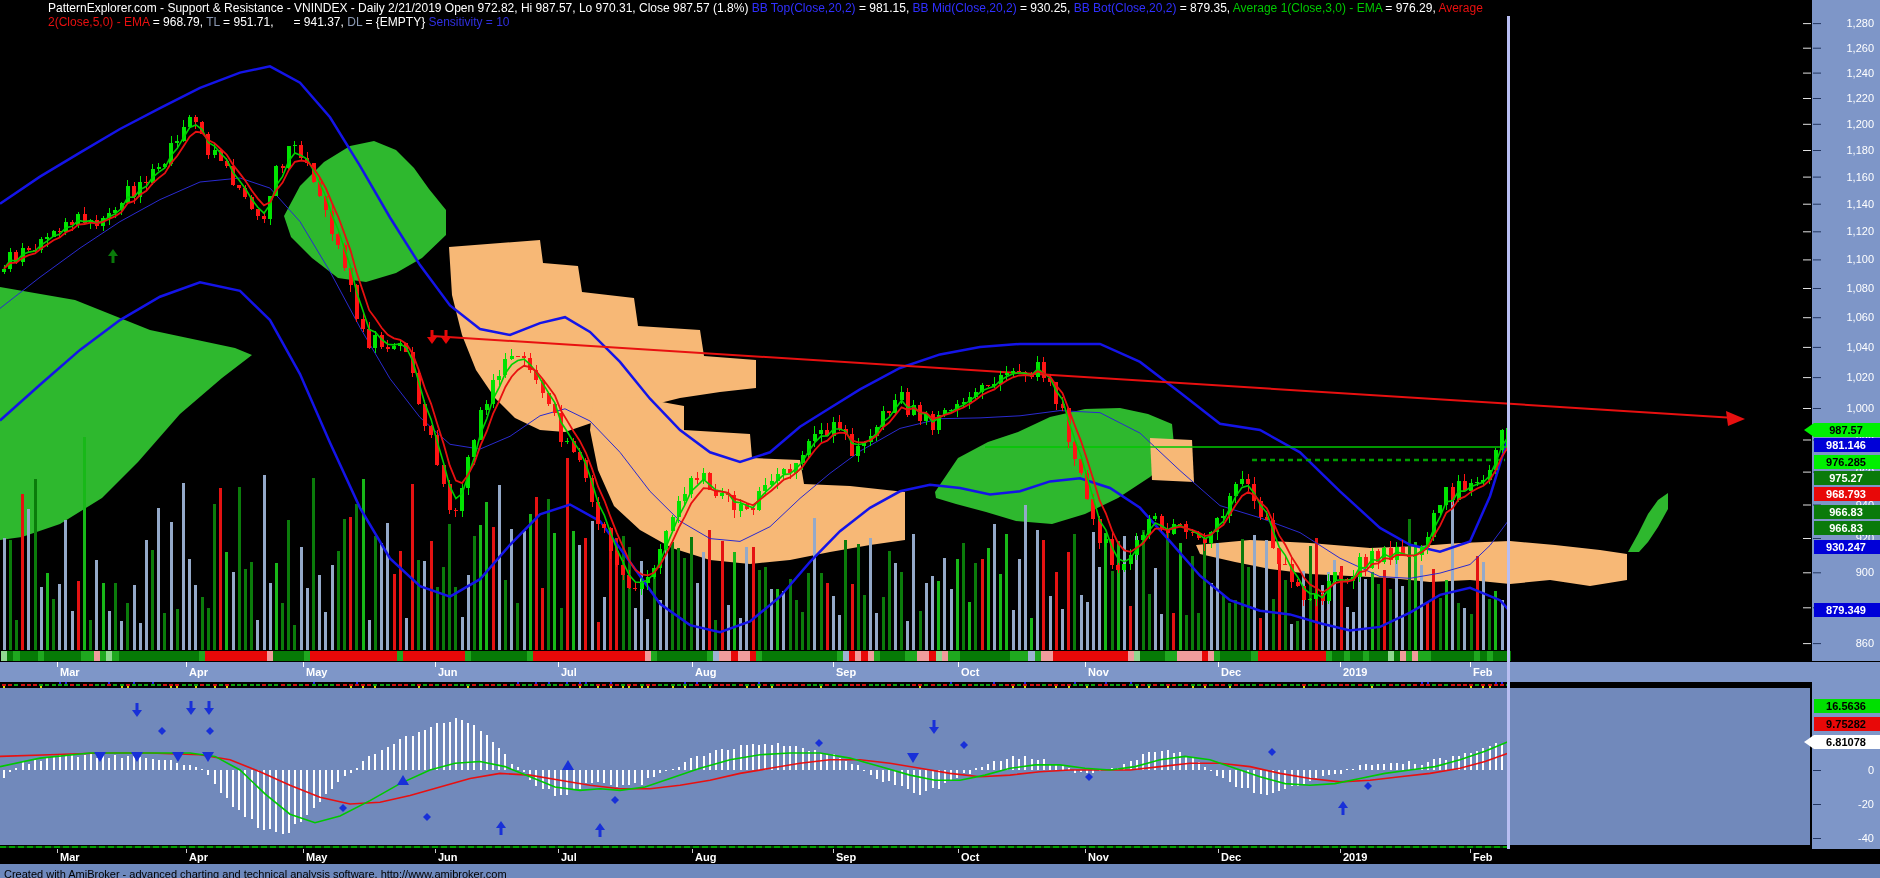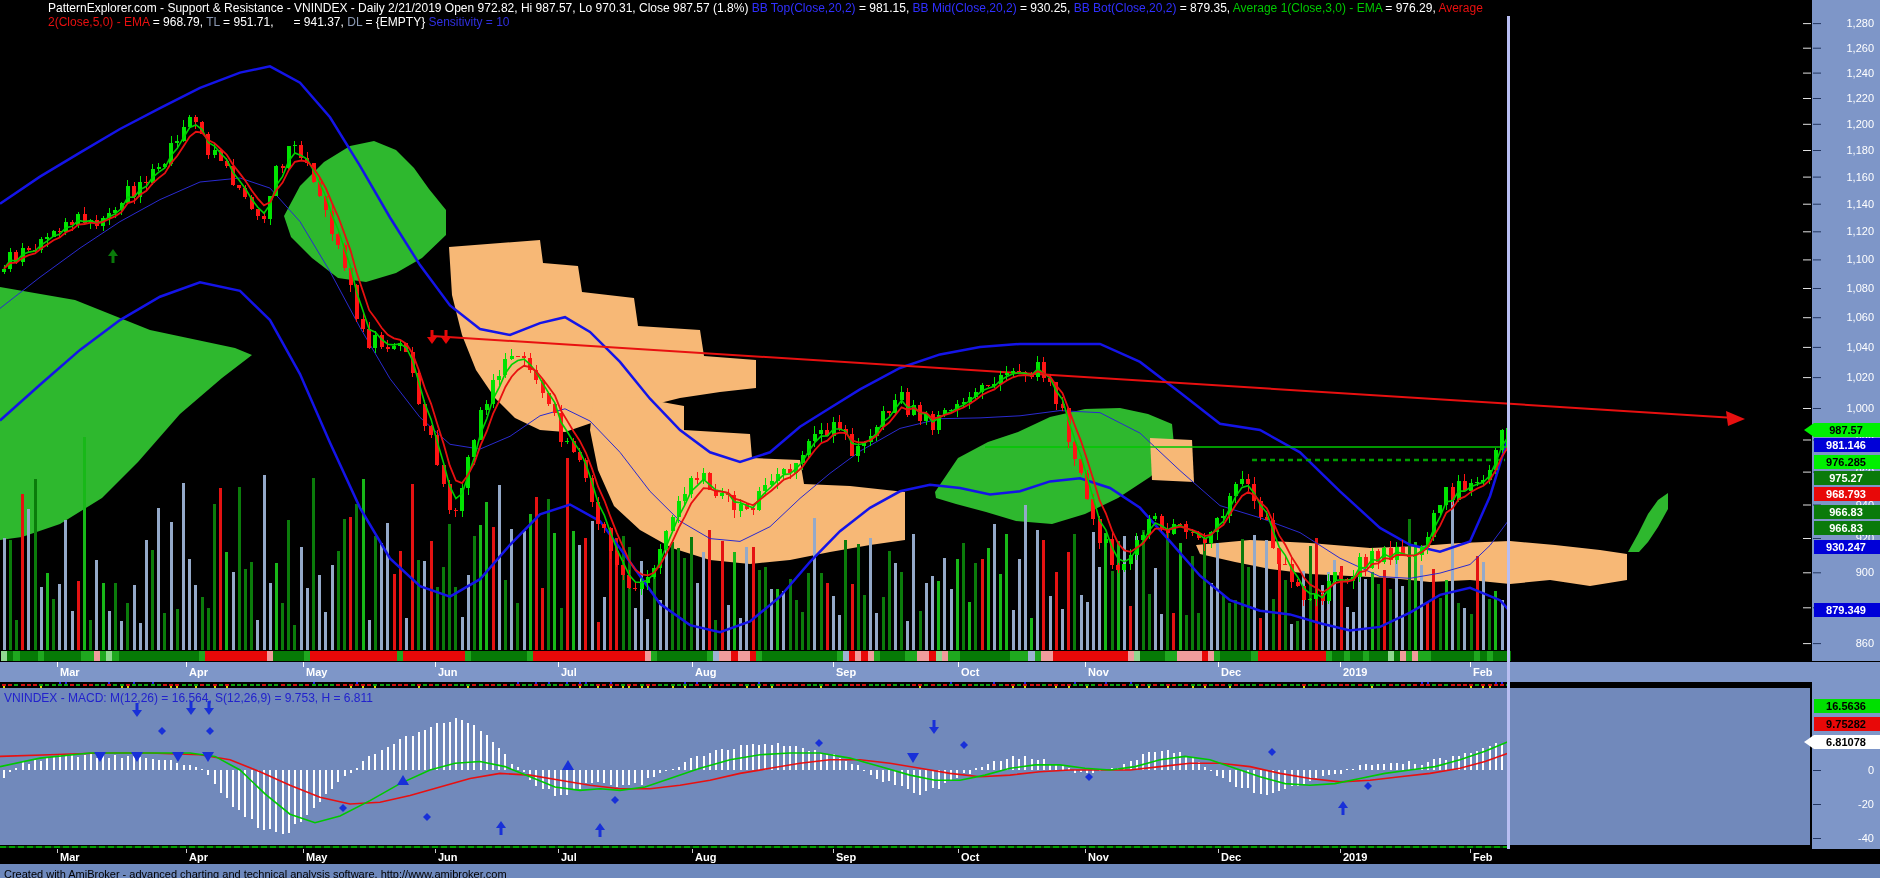--- a/index.html
+++ b/index.html
@@ -1787,23 +1787,20 @@
         <rect x="1814" y="699" width="66" height="14" fill="#00e000"></rect>
         <text x="1846" y="710" text-anchor="middle" font-size="11" font-weight="bold" fill="#000000">16.5636</text>
         <rect x="1814" y="717" width="66" height="14" fill="#e80808"></rect>
         <text x="1846" y="728" text-anchor="middle" font-size="11" font-weight="bold" fill="#000000">9.75282</text>
         <polygon points="1804,742 1814,735 1814,749" fill="#ffffff"></polygon>
         <rect x="1814" y="735" width="66" height="14" fill="#ffffff"></rect>
         <text x="1846" y="746" text-anchor="middle" font-size="11" font-weight="bold" fill="#000000">6.81078</text>
       </g>
     </svg>
 
-  <div id="macd-title-row">
-    <span>VNINDEX - MACD: M(12,26) = 16.564, S(12,26,9) = 9.753, H = 6.811</span>
-  </div>
 
   <div id="green-dash-strip">
     <div class="dashes"></div>
   </div>
 
   <div id="bottom-month-row">
       <div class="mtick" style="left: 57px;"></div>
       <span class="mlabel" style="left: 60px;">Mar</span>
       <div class="mtick" style="left: 186px;"></div>
       <span class="mlabel" style="left: 189px;">Apr</span>

